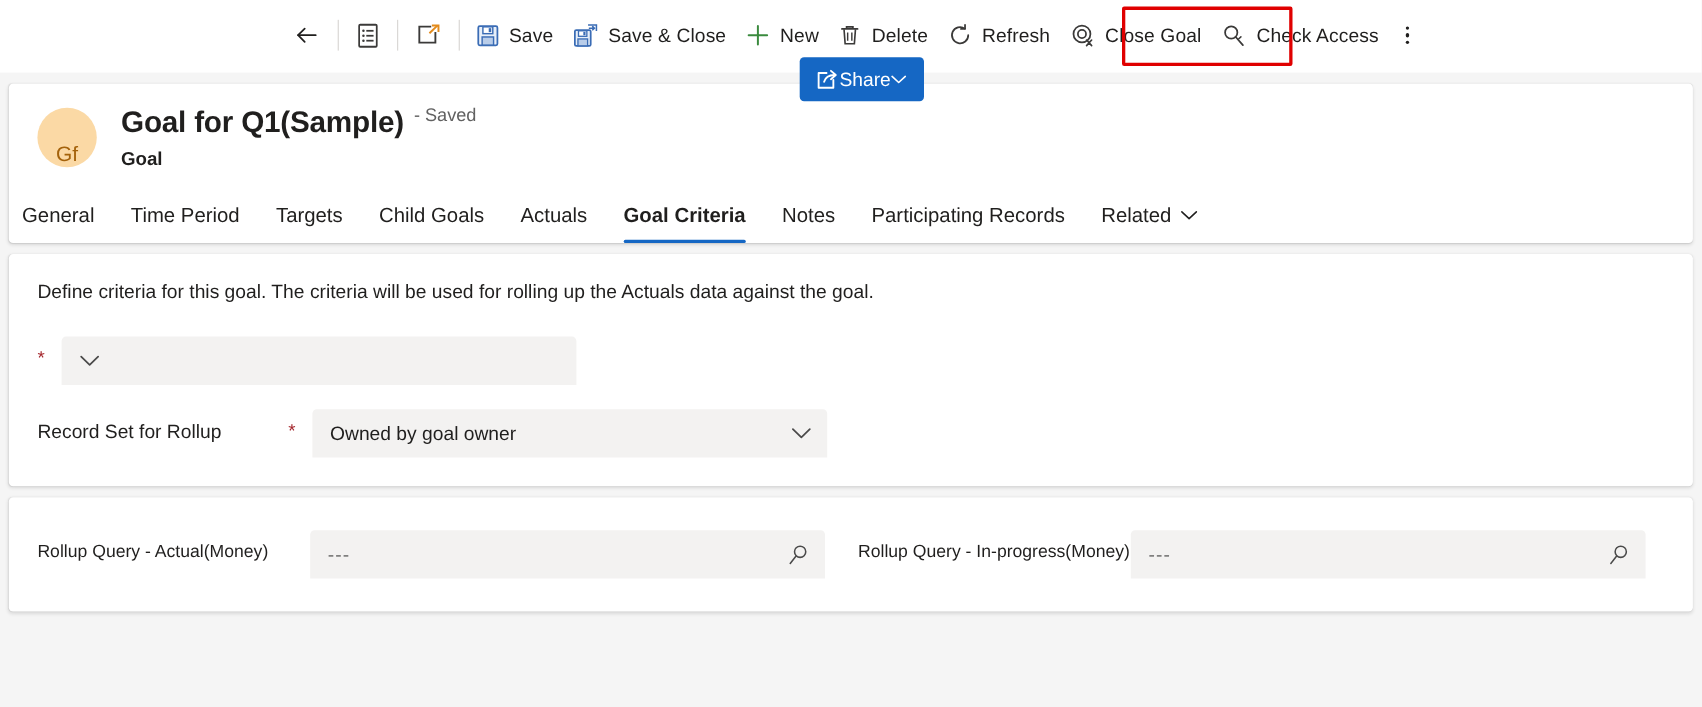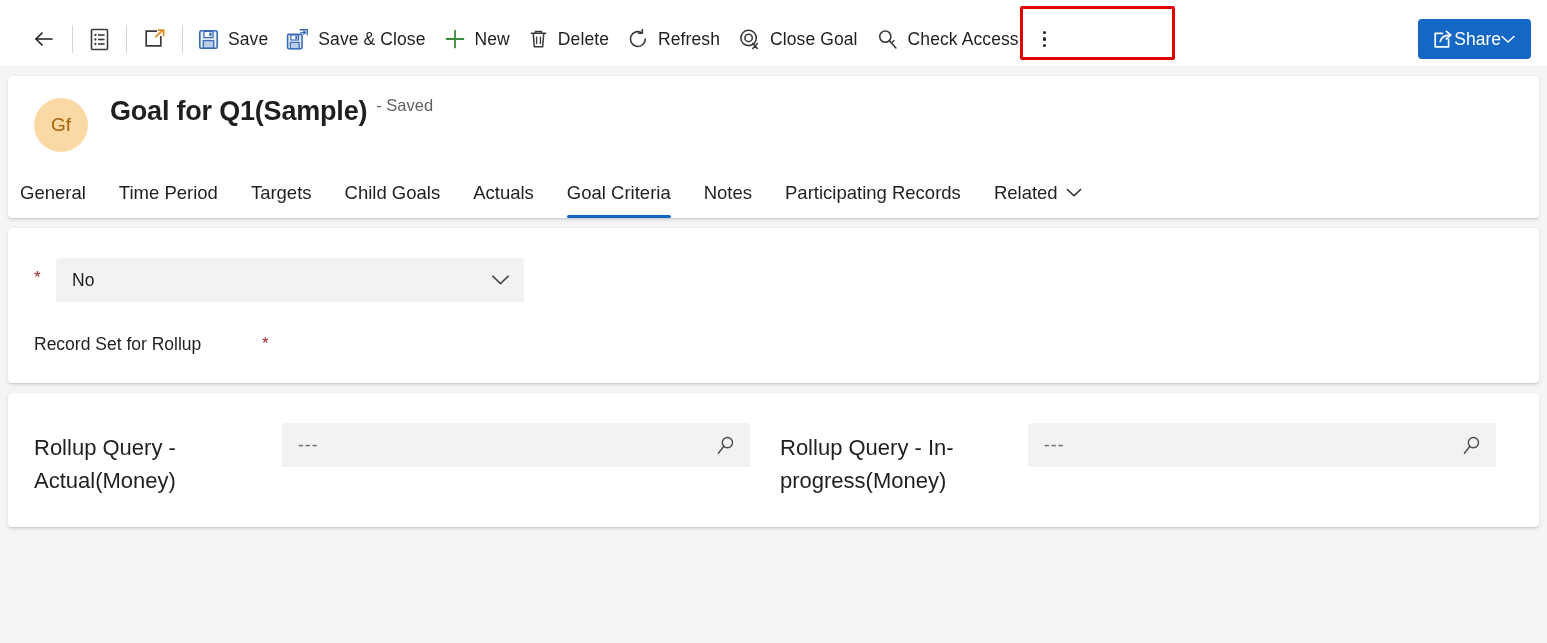--- a/index.html
+++ b/index.html
@@ -13,20 +13,21 @@
   #app { width: 1547px; height: 643px; position: relative; background: #f5f5f5; }
 
   
   .commandbar {
     height: 66px;
     background: #ffffff;
     display: flex;
     align-items: center;
     padding: 12px 16px 0 22px;
     position: relative;
+    flex-direction: column;
   }
   .cb-left { display: flex; align-items: center; flex: 1 1 auto; min-width: 0; }
   .cb-right { display: flex; align-items: center; flex: 0 0 auto; }
 
   .cb-item {
     display: flex; align-items: center;
     height: 40px;
     padding: 0 9px;
     cursor: pointer;
     white-space: nowrap;
@@ -71,39 +72,39 @@
     border-radius: 4px;
     box-shadow: 0 0.3px 0.9px rgba(0,0,0,0.08), 0 1.6px 3.6px rgba(0,0,0,0.11);
     margin: 0 8px 10px 8px;
   }
   #header-card { margin-top: 10px; padding: 0; }
 
   .record-header { display: flex; align-items: flex-start; padding: 20px 0 0 26px; }
   .avatar {
     width: 54px; height: 54px; border-radius: 50%;
     background: #fbd9a5; color: #a4620b;
-    display: flex; align-items: center; justify-content: center;
+    display: flex; align-items: flex-end; justify-content: center;
     font-size: 19px; flex: 0 0 auto;
     margin-top: 2px;
   }
   .record-meta { margin-left: 22px; }
   .title-row { display: flex; align-items: flex-start; }
   .rec-title { font-size: 27px; font-weight: bold; color: #201f1e; letter-spacing: -0.2px; }
   .rec-saved { font-size: 16.5px; color: #616161; margin-left: 9px; }
   .rec-entity { font-size: 17px; color: #201f1e; font-weight: bold; margin-top: 8px; }
 
   
   .tabs { display: flex; align-items: flex-end; padding: 18px 0 0 12px; height: 66px; }
   .tab {
     font-size: 18.5px; color: #201f1e; cursor: pointer;
     padding: 0 0 14px 0; margin-right: 33px; position: relative;
     white-space: nowrap;
     display: flex; align-items: center; gap: 8px;
   }
-  .tab.active { font-weight: normal; justify-content: flex-end; }
+  .tab.active { font-weight: bold; justify-content: flex-end; }
   .tab.active::after {
     content: ""; position: absolute; left: 0; right: 0; bottom: 0;
     height: 3px; background: #1567c4; border-radius: 2px;
   }
 
   
   .section-desc {
     font-size: 17.5px; color: #201f1e;
     padding: 24px 26px 0 26px;
   }
@@ -127,21 +128,21 @@
     padding: 0 14px 0 16px;
     cursor: pointer;
     font-size: 17.5px; color: #201f1e;
   }
   .select-box .val { flex: 1 1 auto; }
   .lookup-box .val { flex: 1 1 auto; color: #6e6e6e; letter-spacing: 1px; }
 
   
   .two-col { display: flex; padding: 30px 26px 30px 26px; }
   .col { display: flex; align-items: flex-start; }
-  .col-label { width: 248px; flex: 0 0 248px; font-size: 22px; color: #201f1e; line-height: 1.5; padding-top: 8px; }
+  .col-label { width: 248px; flex: 0 0 248px; font-size: 16px; color: #201f1e; line-height: 1.5; padding-top: 8px; }
   .col-2 { margin-left: 30px; }
 
   .chev { color: #4a4a4a; }
   svg { display: block; }
 </style>
 </head>
 <body>
 
 <div id="app">
 
@@ -300,20 +301,21 @@
   <div class="card" id="header-card">
     <div class="record-header">
       <div class="avatar">
         <span>Gf</span>
       </div>
       <div class="record-meta">
         <div class="title-row">
           <span class="rec-title">Goal for Q1(Sample)</span>
           <span class="rec-saved">- Saved</span>
         </div>
+        <div class="rec-entity">Goal</div>
       </div>
     </div>
 
     <div class="tabs">
       <div class="tab">
         <span>General</span>
       </div>
       <div class="tab">
         <span>Time Period</span>
       </div>
@@ -340,40 +342,50 @@
         <span class="ico">
           <svg width="16" height="10" viewBox="0 0 16 10">
               <path d="M1.4 1.6L8 7.8l6.6-6.2" fill="none" stroke="#201f1e" stroke-width="1.4" stroke-linecap="round" stroke-linejoin="round"></path>
             </svg>
         </span>
       </div>
     </div>
   </div>
 
   <div class="card">
+    <div class="section-desc">Define criteria for this goal. The criteria will be used for rolling up the Actuals data against the goal.</div>
 
     <div class="field-grid">
 
       <div class="field-row">
         <div class="req-star">*</div>
         <div class="field-control">
           <div class="select-box">
-            <span class="val">No</span>
             <span class="ico chev">
               <svg width="19" height="12" viewBox="0 0 19 12">
                   <path d="M1.8 2.2L9.5 9.6l7.7-7.4" fill="none" stroke="#4a4a4a" stroke-width="1.6" stroke-linecap="round" stroke-linejoin="round"></path>
                 </svg>
             </span>
           </div>
         </div>
       </div>
 
       <div class="field-row">
         <div class="field-label">Record Set for Rollup</div>
         <div class="req-star">*</div>
+        <div class="field-control">
+          <div class="select-box">
+            <span class="val">Owned by goal owner</span>
+            <span class="ico chev">
+              <svg width="19" height="12" viewBox="0 0 19 12">
+                  <path d="M1.8 2.2L9.5 9.6l7.7-7.4" fill="none" stroke="#4a4a4a" stroke-width="1.6" stroke-linecap="round" stroke-linejoin="round"></path>
+                </svg>
+            </span>
+          </div>
+        </div>
       </div>
 
     </div>
   </div>
 
   <div class="card">
     <div class="two-col">
 
       <div class="col">
         <div class="col-label">Rollup Query - Actual(Money)</div>

